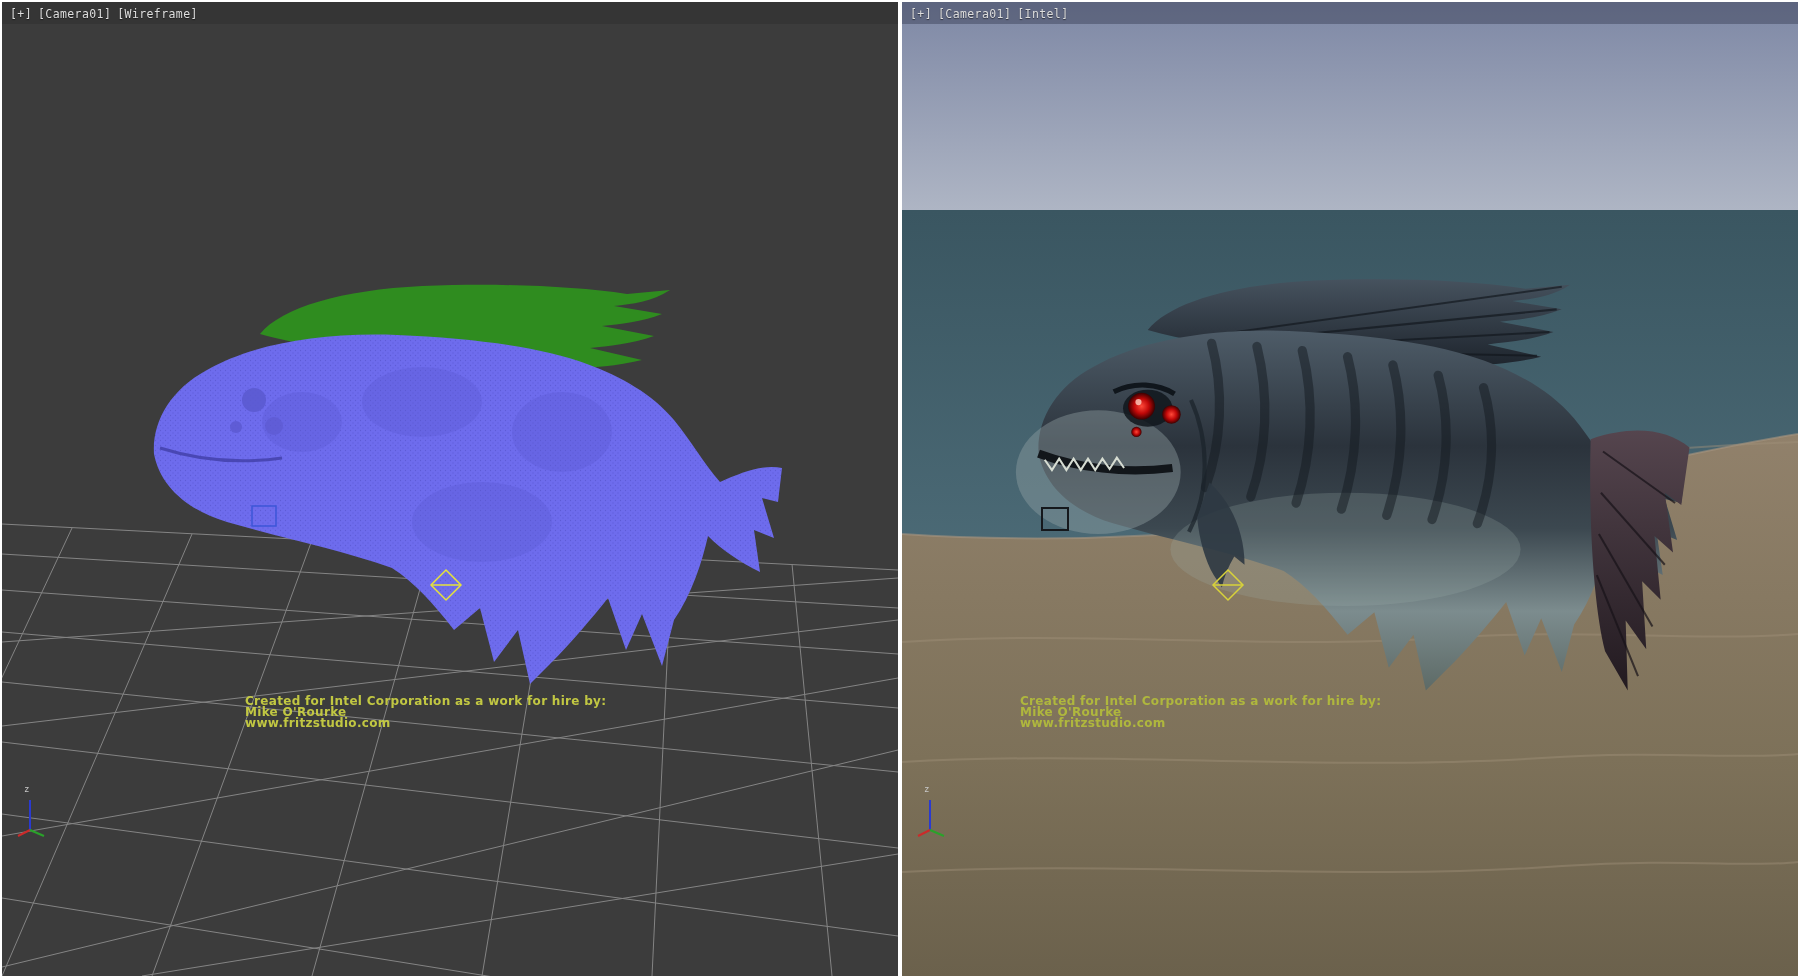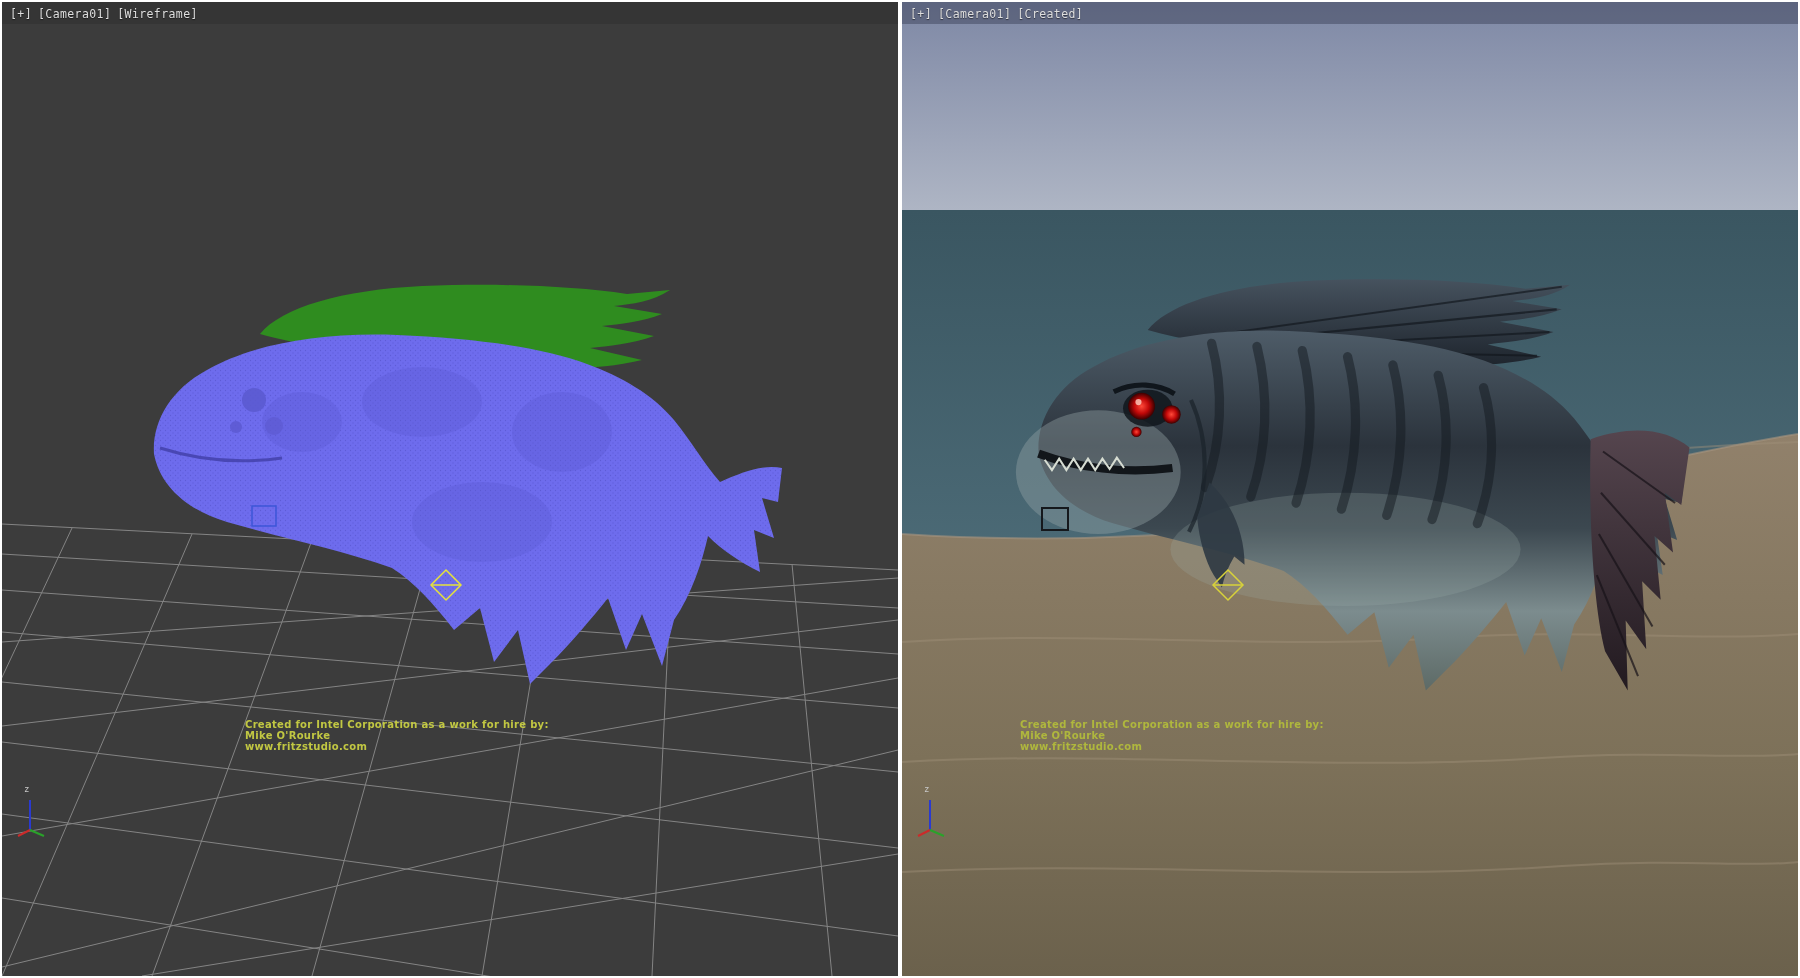--- a/index.html
+++ b/index.html
@@ -9,22 +9,22 @@
   #vp-left{left:2px;background:#3c3c3c;}
   #vp-right{left:902px;background:#41606c;}
   .scene{position:absolute;left:0;top:0;width:896px;height:974px;display:block;}
   .vp-label{position:absolute;top:5px;left:8px;z-index:6;display:flex;gap:6px;
             font-family:"DejaVu Sans Mono",monospace;font-size:11.5px;color:#dedede;
             letter-spacing:.4px;text-shadow:0 1px 1px rgba(0,0,0,.5);}
   .vp-label span{cursor:default;}
   .topband{position:absolute;top:0;left:0;width:896px;height:22px;z-index:5;}
   #vp-left .topband{background:rgba(0,0,0,.10);}
   #vp-right .topband{background:rgba(15,20,40,.30);}
-  .watermark{position:absolute;z-index:4;color:#c9cf43;font-size:10px;font-weight:bold;
-             line-height:11px;letter-spacing:.3px;opacity:.95;filter:blur(.3px);white-space:nowrap;margin-top:23px;}
+  .watermark{position:absolute;z-index:4;color:#c9cf43;font-size:12px;font-weight:bold;
+             line-height:11px;letter-spacing:.3px;opacity:.95;filter:blur(.3px);white-space:nowrap;}
   #vp-left .watermark{left:243px;top:694px;}
   #vp-right .watermark{left:118px;top:694px;color:#b2bb3c;}
   .axis-tripod{position:absolute;left:12px;top:788px;z-index:4;}
   .axis-z-label{position:absolute;left:22px;top:782px;z-index:4;color:#c8c8c8;font-size:9px;
                 font-family:"DejaVu Sans Mono",monospace;}
 </style>
 </head>
 <body>
 
 <div class="stage">
@@ -126,21 +126,21 @@
       <line x1="16" y1="40" x2="30" y2="46" stroke="#2aa22a" stroke-width="2"></line>
     </svg>
     <span class="axis-z-label">z</span>
   </div>
 
   <div class="viewport" id="vp-right">
     <div class="topband"></div>
     <div class="vp-label">
       <span>[+]</span>
       <span>[Camera01]</span>
-      <span>[Created]</span>
+      <span>[Intel]</span>
     </div>
 
     <svg class="scene" viewBox="0 0 896 974" preserveAspectRatio="none">
       <defs>
         <linearGradient id="skyG" x1="0" y1="0" x2="0" y2="1">
           <stop offset="0" stop-color="#7e88a5"></stop>
           <stop offset="1" stop-color="#aeb5c4"></stop>
         </linearGradient>
         <linearGradient id="seaG" x1="0" y1="0" x2="0" y2="1">
           <stop offset="0" stop-color="#3a5661"></stop>

